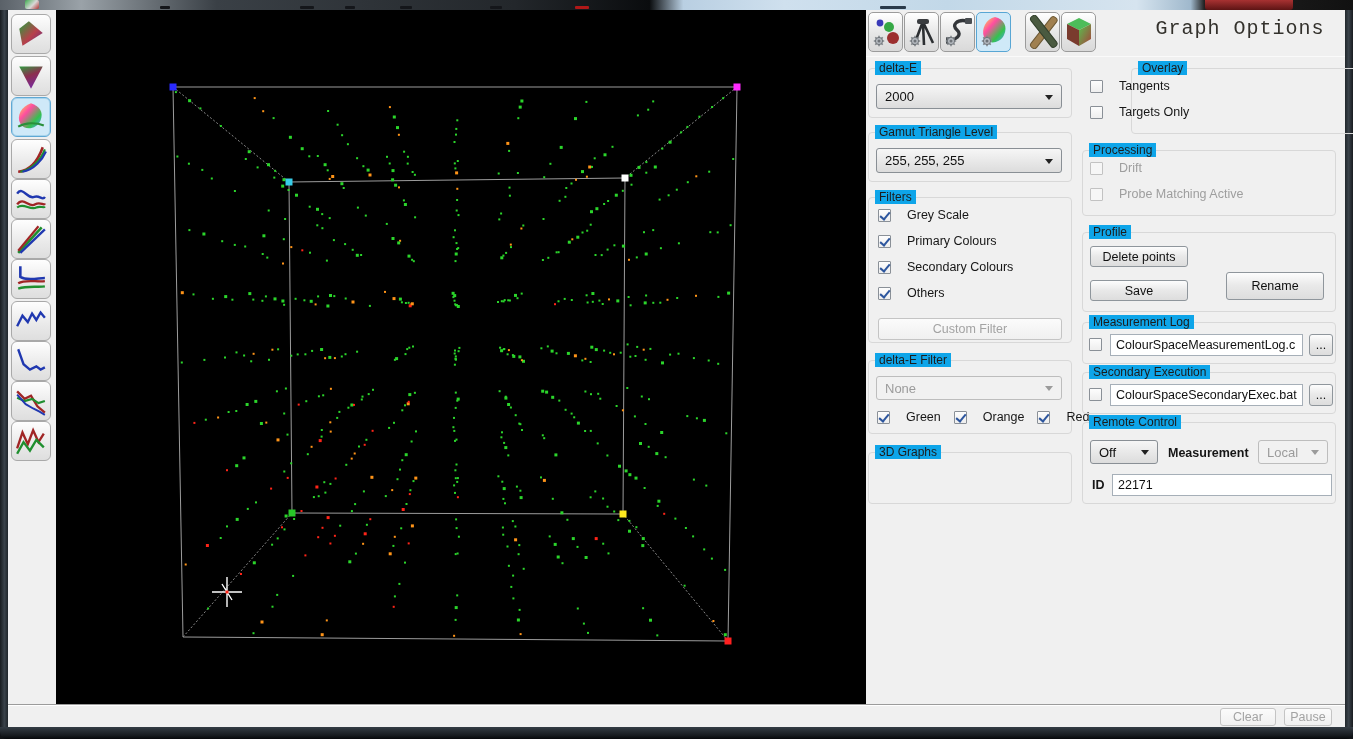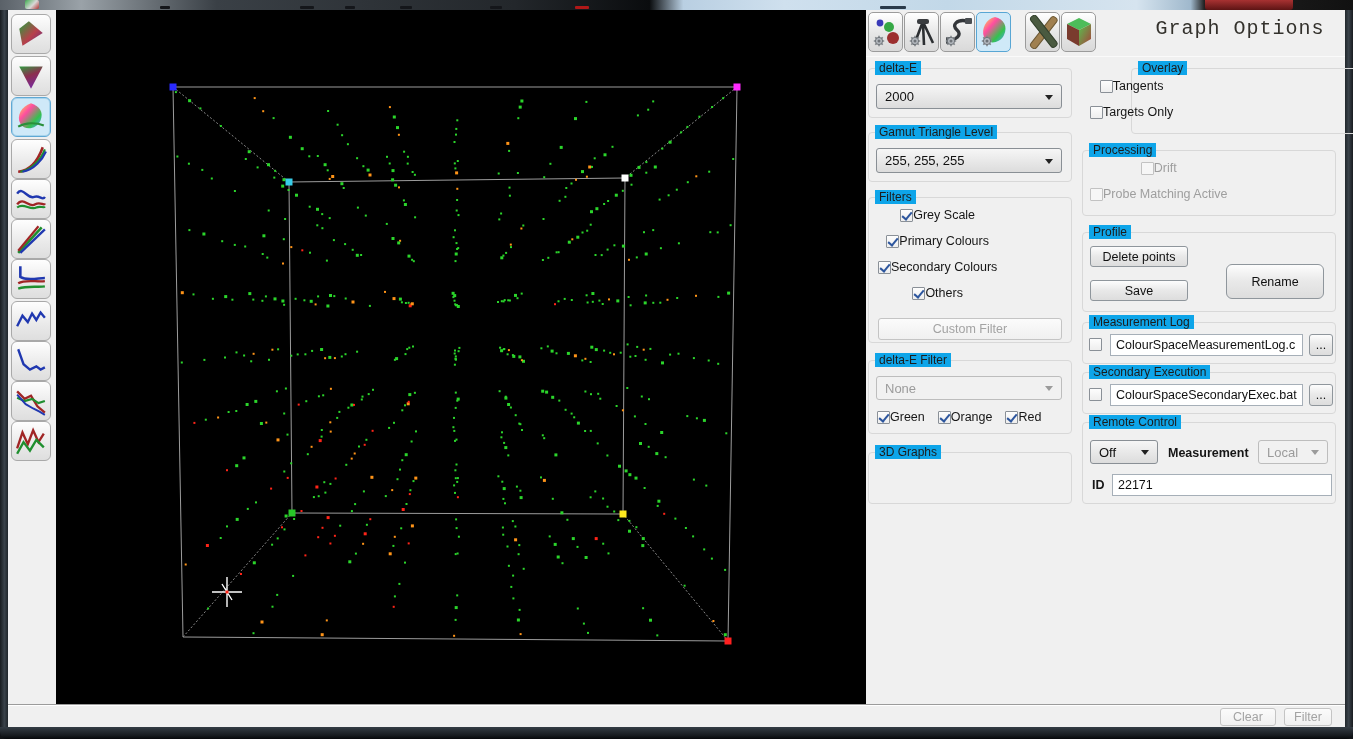--- a/index.html
+++ b/index.html
@@ -45,21 +45,21 @@
   .combo .arrow{position:absolute;right:8px;top:50%;margin-top:-2px;width:0;height:0;
     border-left:4px solid transparent;border-right:4px solid transparent;border-top:5px solid #222;}
   .combo.disabled{color:#9b9b9b;background:#f1f1f1;border-color:#bdbdbd;}
   .combo.disabled .arrow{border-top-color:#9b9b9b;}
   .btn{position:absolute;border:1px solid #8f969c;border-radius:3px;
     background:linear-gradient(#fdfdfd,#e9e9e9 48%,#dddddd);font-size:12.5px;color:#101010;
     display:flex;align-items:center;justify-content:center;white-space:nowrap;}
   .btn.disabled{color:#a3a3a3;border-color:#c4c4c4;background:linear-gradient(#fbfbfb,#f0f0f0);}
   .tinput{position:absolute;border:1px solid #a6afb8;background:#fff;font-size:12.5px;color:#101010;
     display:flex;align-items:center;padding:0 5px;white-space:nowrap;overflow:hidden;}
-  .cb{display:flex;align-items:center;gap:0;font-size:12.5px;color:#161616;white-space:nowrap;justify-content:center;}
+  .cb{display:flex;align-items:center;gap:16px;font-size:12.5px;color:#161616;white-space:nowrap;}
   .cb .box{flex:0 0 auto;width:13px;height:13px;border:1px solid #8a9097;border-radius:1px;
     background:linear-gradient(#fdfdfd,#eee);position:relative;}
   .cb.checked .box::after{content:"";position:absolute;left:3px;top:0px;width:4px;height:8px;
     border-right:2px solid #2d569e;border-bottom:2px solid #2d569e;transform:rotate(40deg);}
   .cb.disabled{color:#9e9e9e;}
   .cb.disabled .box{border-color:#c2c2c2;background:#f6f6f6;}
   .stack{position:absolute;display:flex;flex-direction:column;row-gap:12px;}
   .hrow{position:absolute;display:flex;column-gap:16px;}
   .plabel{position:absolute;font-size:12.5px;color:#161616;white-space:nowrap;}
   
@@ -974,21 +974,21 @@
         <span class="box"></span>
         <span class="lbl">Probe Matching Active</span>
       </div>
     </div>
 
   <div class="grp" style="left:1082px;top:232px;width:254px;height:80px;">
     <span class="gt">Profile</span>
   </div>
   <div class="btn" style="left:1090px;top:246px;width:98px;height:21px;">Delete points</div>
   <div class="btn" style="left:1090px;top:280px;width:98px;height:21px;">Save</div>
-  <div class="btn" style="left:1226px;top:264px;width:98px;height:35px;border-radius:6px;">Rename</div>
+  <div class="btn" style="left:1226px;top:272px;width:98px;height:28px;">Rename</div>
 
   <div class="grp" style="left:1082px;top:322px;width:254px;height:42px;">
     <span class="gt">Measurement Log</span>
   </div>
   <div style="position:absolute;left:1089px;top:338px;" class="cb">
       <span class="box"></span>
       <span class="lbl"></span>
     </div>
   <div class="tinput" style="left:1110px;top:334px;width:193px;height:22px;">ColourSpaceMeasurementLog.c</div>
   <div class="btn" style="left:1309px;top:334px;width:24px;height:22px;">...</div>
@@ -1013,16 +1013,16 @@
   <div class="plabel" style="left:1168px;top:446px;font-weight:bold;">Measurement</div>
   <div class="combo disabled" style="left:1258px;top:440px;width:70px;height:24px;">
       <span class="cv">Local</span>
       <span class="arrow"></span>
     </div>
   <div class="plabel" style="left:1092px;top:478px;font-weight:bold;">ID</div>
   <div class="tinput" style="left:1112px;top:474px;width:220px;height:22px;">22171</div>
 
   <div class="statusbar"></div>
   <div class="btn disabled" style="left:1220px;top:708px;width:56px;height:18px;">Clear</div>
-  <div class="btn disabled" style="left:1284px;top:708px;width:48px;height:18px;">Filter</div>
+  <div class="btn disabled" style="left:1284px;top:708px;width:48px;height:18px;">Pause</div>
 
   <div class="frame-bottom"></div>
 </div>
 
 </body></html>

